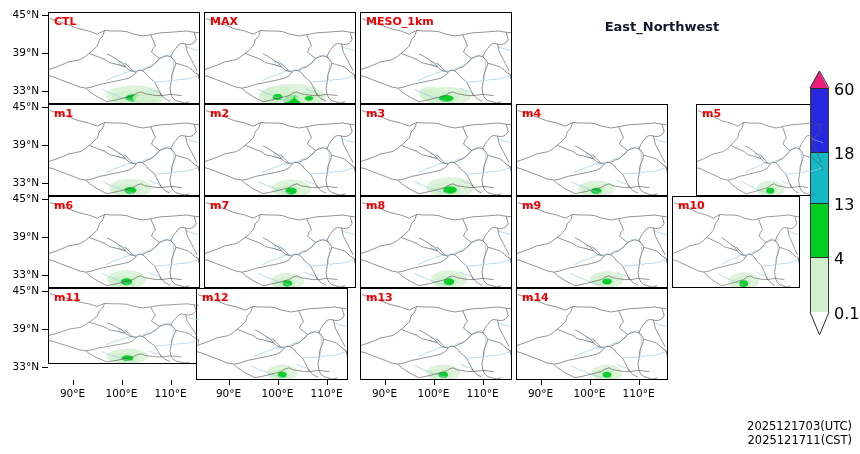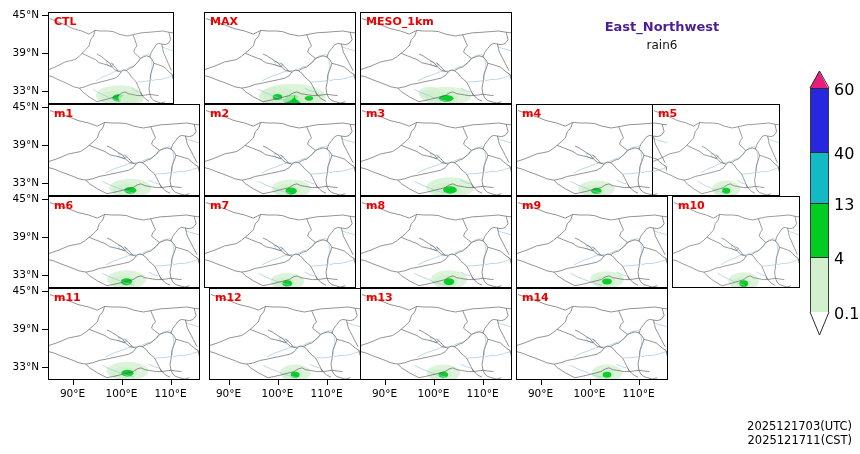--- a/index.html
+++ b/index.html
@@ -21,46 +21,45 @@
   
   .ytick{position:absolute;right:0;width:6px;height:1px;background:#000;}
   .ylab{position:absolute;text-align:right;font-size:10.5px;color:#000;
         white-space:nowrap;}
   .xtick{position:absolute;width:1px;height:5px;background:#000;}
   .xlab{position:absolute;font-size:10.5px;color:#000;white-space:nowrap;
         text-align:center;}
 
   
   .title-block{position:absolute;left:512px;top:18px;width:300px;text-align:center;}
-  .t-main{font-size:13px;font-weight:bold;color:#4c1d95;line-height:18px;}
+  .t-main{font-size:13px;font-weight:bold;color:#0f172a;line-height:18px;}
   .t-sub{font-size:12px;color:#111;line-height:18px;}
   .t-range{font-size:12px;color:#111;line-height:18px;}
   .t-src{font-size:11px;color:#9a9a9a;line-height:17px;}
   .cseg{position:absolute;left:0;width:19px;box-sizing:border-box;
         border-left:1px solid #3a3a3a;border-right:1px solid #3a3a3a;}
   .cdiv{position:absolute;left:0;width:19px;height:1px;background:#2a2a2a;}
   .clab{position:absolute;left:834px;font-size:16px;color:#000;white-space:nowrap;}
 
   
   .foot-l{position:absolute;left:50px;font-size:11.5px;color:#000;white-space:nowrap;}
   .foot-r{position:absolute;right:8px;font-size:11.5px;color:#000;
           white-space:nowrap;text-align:right;}
 </style>
 </head>
 <body>
 
 <div class="fig">
 
   <div class="title-block">
     <div class="t-main">East_Northwest</div>
-    <div class="t-sub">rain6</div>
   </div>
 
   <div class="grid" id="grid">
-      <div class="panel" style="left: 0px; top: 0px; width: 126px; height: 92px;">
+      <div class="panel" style="left: 0px; top: 0px; width: 152px; height: 92px;">
         <svg class="rainlayer" viewBox="0 0 152 92" preserveAspectRatio="none">
           <ellipse cx="85.8" cy="84.4" rx="28.4" ry="10.5" fill="#d2f0cd" opacity="0.75"></ellipse>
           <ellipse cx="80.9" cy="86.5" rx="18.6" ry="7.0" fill="#d2f0cd" opacity="0.9"></ellipse>
           <ellipse cx="85.8" cy="86.8" rx="8.2" ry="3.8" fill="#00cc22" opacity="0.95"></ellipse>
           <ellipse cx="100.5" cy="86.9" rx="15.6" ry="7.6" fill="#d2f0cd" opacity="0.75"></ellipse>
           <ellipse cx="97.8" cy="88.4" rx="10.2" ry="5.1" fill="#d2f0cd" opacity="0.9"></ellipse>
         </svg>
         <svg class="mapsvg" viewBox="0 0 152 92" preserveAspectRatio="none">
           <polyline points="57.9,69.2 65.7,65.4 73.5,62.8 79.4,60.3 84.3,59.0 89.2,59.0 94.1,57.7 99.0,55.2 103.9,53.9 107.9,51.4 111.8,47.6 115.7,43.8 122.6,42.5 125.5,47.6 126.5,53.9 125.5,60.3 124.5,66.6 126.5,69.2 131.4,67.9 137.3,67.9 143.2,66.6 149.1,64.7 152.0,64.1" fill="none" stroke="#9dc8e0" stroke-width="0.7"></polyline>
           <polyline points="53.9,78.0 61.8,81.8 68.6,84.4 74.5,86.9 80.4,88.8 86.3,90.1" fill="none" stroke="#9dc8e0" stroke-width="0.7"></polyline>
@@ -290,21 +289,21 @@
           <polyline points="128.5,51.4 133.4,52.7 137.3,53.9 141.2,55.2 144.2,57.7 147.1,60.3 151.0,62.8 152.0,64.1" fill="none" stroke="#555555" stroke-width="0.65"></polyline>
           <polyline points="138.3,31.7 139.3,36.2 140.2,40.0 142.2,43.8 144.2,47.6 146.1,51.4 148.1,55.2 150.0,59.0" fill="none" stroke="#555555" stroke-width="0.65"></polyline>
           <polyline points="123.6,83.1 125.5,86.9 128.5,89.5 132.4,90.7 137.3,92.0 142.2,90.7" fill="none" stroke="#555555" stroke-width="0.65"></polyline>
           <polyline points="151.0,62.8 152.0,67.9" fill="none" stroke="#555555" stroke-width="0.65"></polyline>
           <polyline points="112.3,81.2 115.7,85.7 118.7,88.2 122.6,90.1" fill="none" stroke="#555555" stroke-width="0.65"></polyline>
           <polyline points="77.5,55.2 74.5,51.4 70.6,48.9 66.7,46.3 62.8,43.8 58.8,41.9" fill="none" stroke="#555555" stroke-width="0.65"></polyline>
           <polyline points="84.8,59.6 82.4,56.5 79.4,53.9 76.5,50.8" fill="none" stroke="#555555" stroke-width="0.65"></polyline>
         </svg>
         <div class="panel-label">m4</div>
       </div>
-      <div class="panel" style="left: 604px; top: 92px; width: 128px; height: 92px;">
+      <div class="panel" style="left: 648px; top: 92px; width: 128px; height: 92px;">
         <svg class="rainlayer" viewBox="0 0 152 92" preserveAspectRatio="none">
           <ellipse cx="88.3" cy="85.7" rx="17.1" ry="8.6" fill="#d2f0cd" opacity="0.75"></ellipse>
           <ellipse cx="85.3" cy="87.4" rx="11.2" ry="5.7" fill="#d2f0cd" opacity="0.9"></ellipse>
           <ellipse cx="88.3" cy="87.7" rx="4.9" ry="3.1" fill="#00cc22" opacity="0.95"></ellipse>
         </svg>
         <svg class="mapsvg" viewBox="0 0 152 92" preserveAspectRatio="none">
           <polyline points="57.9,69.2 65.7,65.4 73.5,62.8 79.4,60.3 84.3,59.0 89.2,59.0 94.1,57.7 99.0,55.2 103.9,53.9 107.9,51.4 111.8,47.6 115.7,43.8 122.6,42.5 125.5,47.6 126.5,53.9 125.5,60.3 124.5,66.6 126.5,69.2 131.4,67.9 137.3,67.9 143.2,66.6 149.1,64.7 152.0,64.1" fill="none" stroke="#9dc8e0" stroke-width="0.7"></polyline>
           <polyline points="53.9,78.0 61.8,81.8 68.6,84.4 74.5,86.9 80.4,88.8 86.3,90.1" fill="none" stroke="#9dc8e0" stroke-width="0.7"></polyline>
           <polyline points="107.9,70.4 112.8,70.4 118.7,69.8 123.6,69.2" fill="none" stroke="#9dc8e0" stroke-width="0.7"></polyline>
           <polyline points="70.6,48.9 75.5,51.4 79.4,52.7 75.5,54.6 71.1,53.3 70.6,48.9" fill="none" stroke="#9dc8e0" stroke-width="0.7"></polyline>
@@ -491,21 +490,21 @@
           <polyline points="128.5,51.4 133.4,52.7 137.3,53.9 141.2,55.2 144.2,57.7 147.1,60.3 151.0,62.8 152.0,64.1" fill="none" stroke="#555555" stroke-width="0.65"></polyline>
           <polyline points="138.3,31.7 139.3,36.2 140.2,40.0 142.2,43.8 144.2,47.6 146.1,51.4 148.1,55.2 150.0,59.0" fill="none" stroke="#555555" stroke-width="0.65"></polyline>
           <polyline points="123.6,83.1 125.5,86.9 128.5,89.5 132.4,90.7 137.3,92.0 142.2,90.7" fill="none" stroke="#555555" stroke-width="0.65"></polyline>
           <polyline points="151.0,62.8 152.0,67.9" fill="none" stroke="#555555" stroke-width="0.65"></polyline>
           <polyline points="112.3,81.2 115.7,85.7 118.7,88.2 122.6,90.1" fill="none" stroke="#555555" stroke-width="0.65"></polyline>
           <polyline points="77.5,55.2 74.5,51.4 70.6,48.9 66.7,46.3 62.8,43.8 58.8,41.9" fill="none" stroke="#555555" stroke-width="0.65"></polyline>
           <polyline points="84.8,59.6 82.4,56.5 79.4,53.9 76.5,50.8" fill="none" stroke="#555555" stroke-width="0.65"></polyline>
         </svg>
         <div class="panel-label">m10</div>
       </div>
-      <div class="panel" style="left: 0px; top: 276px; width: 152px; height: 92px;">
+      <div class="panel" style="left: 0px; top: 276px; width: 152px; height: 76px;">
         <svg class="rainlayer" viewBox="0 0 152 92" preserveAspectRatio="none">
           <ellipse cx="79.4" cy="83.8" rx="21.3" ry="9.5" fill="#d2f0cd" opacity="0.75"></ellipse>
           <ellipse cx="75.8" cy="85.7" rx="14.0" ry="6.3" fill="#d2f0cd" opacity="0.9"></ellipse>
           <ellipse cx="79.4" cy="86.0" rx="6.2" ry="3.5" fill="#00cc22" opacity="0.95"></ellipse>
         </svg>
         <svg class="mapsvg" viewBox="0 0 152 92" preserveAspectRatio="none">
           <polyline points="57.9,69.2 65.7,65.4 73.5,62.8 79.4,60.3 84.3,59.0 89.2,59.0 94.1,57.7 99.0,55.2 103.9,53.9 107.9,51.4 111.8,47.6 115.7,43.8 122.6,42.5 125.5,47.6 126.5,53.9 125.5,60.3 124.5,66.6 126.5,69.2 131.4,67.9 137.3,67.9 143.2,66.6 149.1,64.7 152.0,64.1" fill="none" stroke="#9dc8e0" stroke-width="0.7"></polyline>
           <polyline points="53.9,78.0 61.8,81.8 68.6,84.4 74.5,86.9 80.4,88.8 86.3,90.1" fill="none" stroke="#9dc8e0" stroke-width="0.7"></polyline>
           <polyline points="107.9,70.4 112.8,70.4 118.7,69.8 123.6,69.2" fill="none" stroke="#9dc8e0" stroke-width="0.7"></polyline>
           <polyline points="70.6,48.9 75.5,51.4 79.4,52.7 75.5,54.6 71.1,53.3 70.6,48.9" fill="none" stroke="#9dc8e0" stroke-width="0.7"></polyline>
@@ -524,21 +523,21 @@
           <polyline points="128.5,51.4 133.4,52.7 137.3,53.9 141.2,55.2 144.2,57.7 147.1,60.3 151.0,62.8 152.0,64.1" fill="none" stroke="#555555" stroke-width="0.65"></polyline>
           <polyline points="138.3,31.7 139.3,36.2 140.2,40.0 142.2,43.8 144.2,47.6 146.1,51.4 148.1,55.2 150.0,59.0" fill="none" stroke="#555555" stroke-width="0.65"></polyline>
           <polyline points="123.6,83.1 125.5,86.9 128.5,89.5 132.4,90.7 137.3,92.0 142.2,90.7" fill="none" stroke="#555555" stroke-width="0.65"></polyline>
           <polyline points="151.0,62.8 152.0,67.9" fill="none" stroke="#555555" stroke-width="0.65"></polyline>
           <polyline points="112.3,81.2 115.7,85.7 118.7,88.2 122.6,90.1" fill="none" stroke="#555555" stroke-width="0.65"></polyline>
           <polyline points="77.5,55.2 74.5,51.4 70.6,48.9 66.7,46.3 62.8,43.8 58.8,41.9" fill="none" stroke="#555555" stroke-width="0.65"></polyline>
           <polyline points="84.8,59.6 82.4,56.5 79.4,53.9 76.5,50.8" fill="none" stroke="#555555" stroke-width="0.65"></polyline>
         </svg>
         <div class="panel-label">m11</div>
       </div>
-      <div class="panel" style="left: 161px; top: 276px; width: 152px; height: 92px;">
+      <div class="panel" style="left: 148px; top: 276px; width: 152px; height: 92px;">
         <svg class="rainlayer" viewBox="0 0 152 92" preserveAspectRatio="none">
           <ellipse cx="86.3" cy="85.7" rx="15.6" ry="8.6" fill="#d2f0cd" opacity="0.75"></ellipse>
           <ellipse cx="83.6" cy="87.4" rx="10.2" ry="5.7" fill="#d2f0cd" opacity="0.9"></ellipse>
           <ellipse cx="86.3" cy="87.7" rx="4.5" ry="3.1" fill="#00cc22" opacity="0.95"></ellipse>
           <ellipse cx="86.8" cy="88.2" rx="2.2" ry="1.7" fill="#00cc22" opacity="1"></ellipse>
         </svg>
         <svg class="mapsvg" viewBox="0 0 152 92" preserveAspectRatio="none">
           <polyline points="57.9,69.2 65.7,65.4 73.5,62.8 79.4,60.3 84.3,59.0 89.2,59.0 94.1,57.7 99.0,55.2 103.9,53.9 107.9,51.4 111.8,47.6 115.7,43.8 122.6,42.5 125.5,47.6 126.5,53.9 125.5,60.3 124.5,66.6 126.5,69.2 131.4,67.9 137.3,67.9 143.2,66.6 149.1,64.7 152.0,64.1" fill="none" stroke="#9dc8e0" stroke-width="0.7"></polyline>
           <polyline points="53.9,78.0 61.8,81.8 68.6,84.4 74.5,86.9 80.4,88.8 86.3,90.1" fill="none" stroke="#9dc8e0" stroke-width="0.7"></polyline>
           <polyline points="107.9,70.4 112.8,70.4 118.7,69.8 123.6,69.2" fill="none" stroke="#9dc8e0" stroke-width="0.7"></polyline>
@@ -695,21 +694,21 @@
       <div class="cseg" style="left: 810px; top: 257px; height: 55px; background: rgb(210, 240, 205);"></div>
       <div class="cdiv" style="left: 810px; top: 257px;"></div>
       <div style="position: absolute; left: 810px; top: 312px; width: 0px; height: 0px; border-left: 9.5px solid transparent; border-right: 9.5px solid transparent; border-top: 22px solid rgb(255, 255, 255);"></div>
       <svg style="position:absolute;left:809px;top:311px;width:21px;height:25px;" viewBox="0 0 21 25">
         <polyline points="1,1 10.5,24 20,1" fill="none" stroke="#2a2a2a" stroke-width="1"></polyline>
       </svg>
       <svg style="position:absolute;left:809px;top:70px;width:21px;height:19px;" viewBox="0 0 21 19">
         <polyline points="1,18 10.5,1 20,18" fill="none" stroke="#2a2a2a" stroke-width="1"></polyline>
       </svg>
       <div class="clab" style="top: 80px;">60</div>
-      <div class="clab" style="top: 144px;">40</div>
+      <div class="clab" style="top: 144px;">18</div>
       <div class="clab" style="top: 195px;">13</div>
       <div class="clab" style="top: 249px;">4</div>
       <div class="clab" style="top: 304px;">0.1</div>
     </div>
 
   <div class="foot-r" style="top:419px">2025121703(UTC)</div>
   <div class="foot-r" style="top:433px">2025121711(CST)</div>
 </div>
 
 </body></html>

